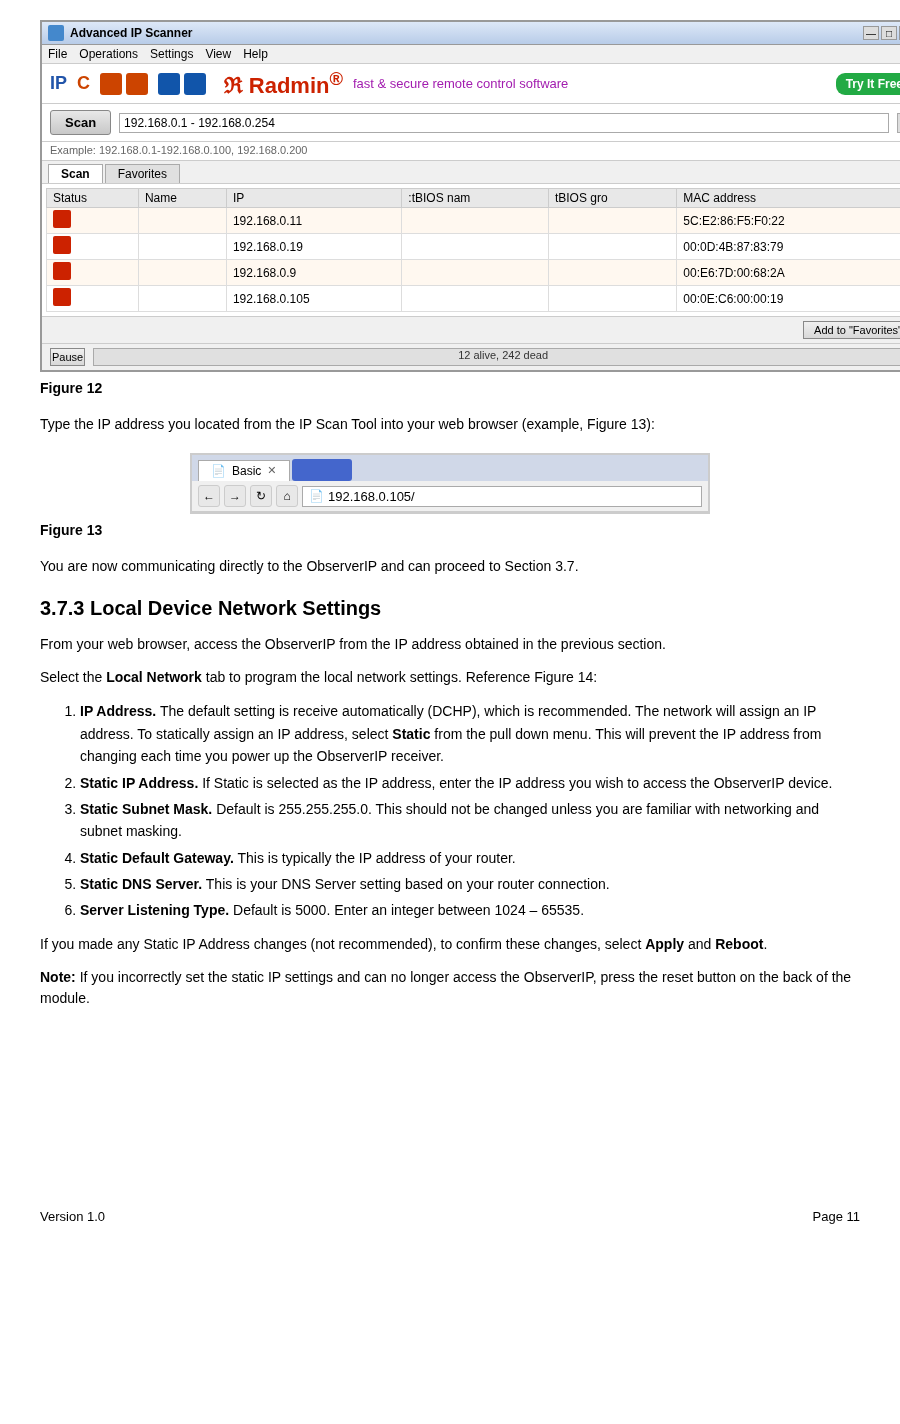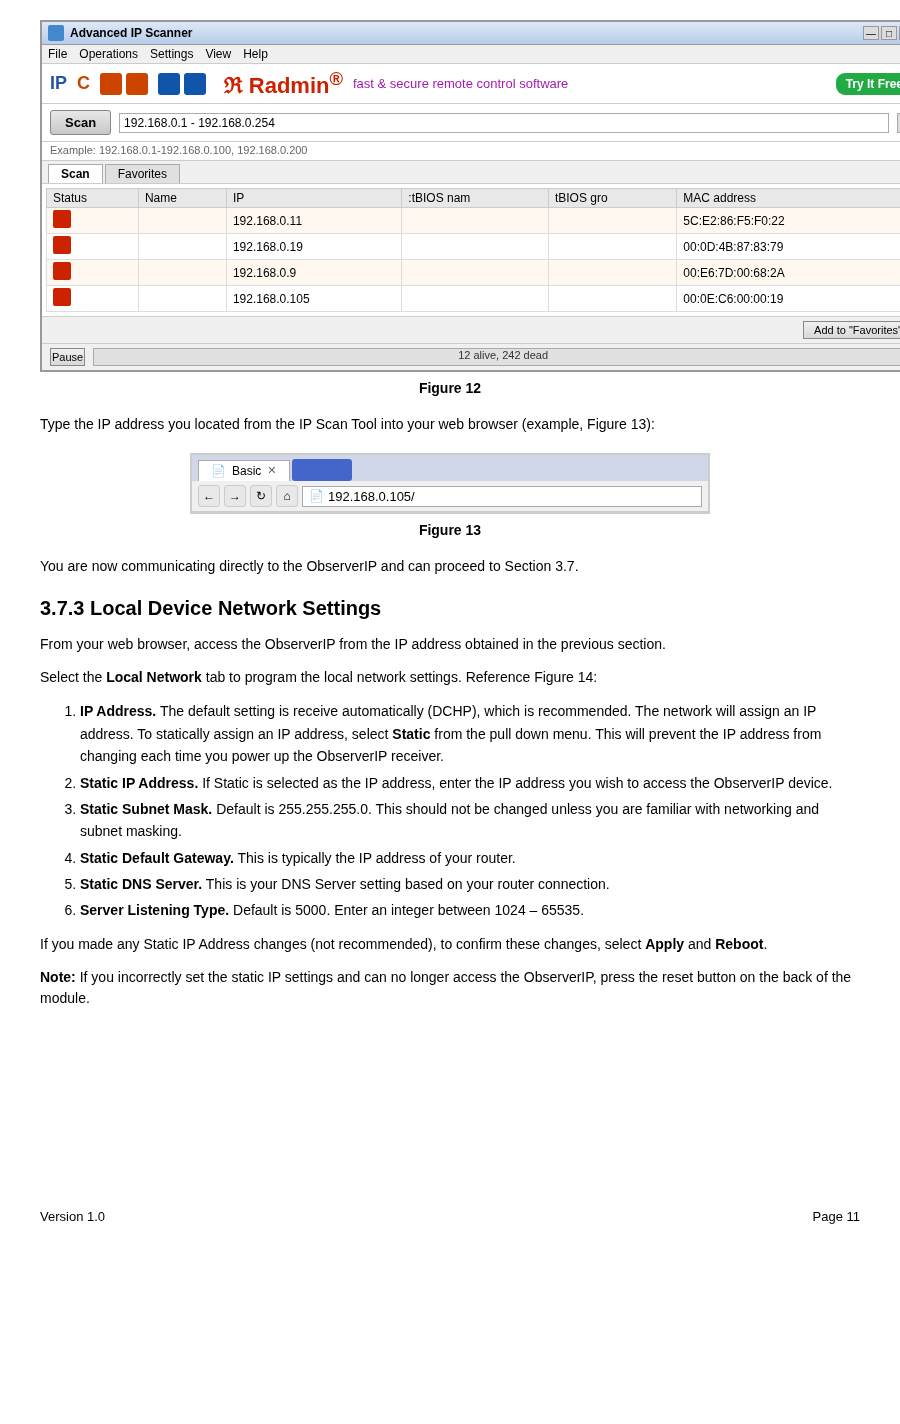--- a/index.html
+++ b/index.html
@@ -247,21 +247,21 @@
       border: 1px solid #aaa;
       display: flex;
       align-items: flex-start;
       justify-content: center;
       font-size: 11px;
       color: #333;
     }
 
     
     .figure-caption {
-      text-align: center;
+      text-align: left;
       font-weight: bold;
       font-size: 14px;
       margin: 8px 0 18px 0;
     }
 
     
     .body-text {
       font-size: 14px;
       line-height: 1.5;
       margin-bottom: 12px;

